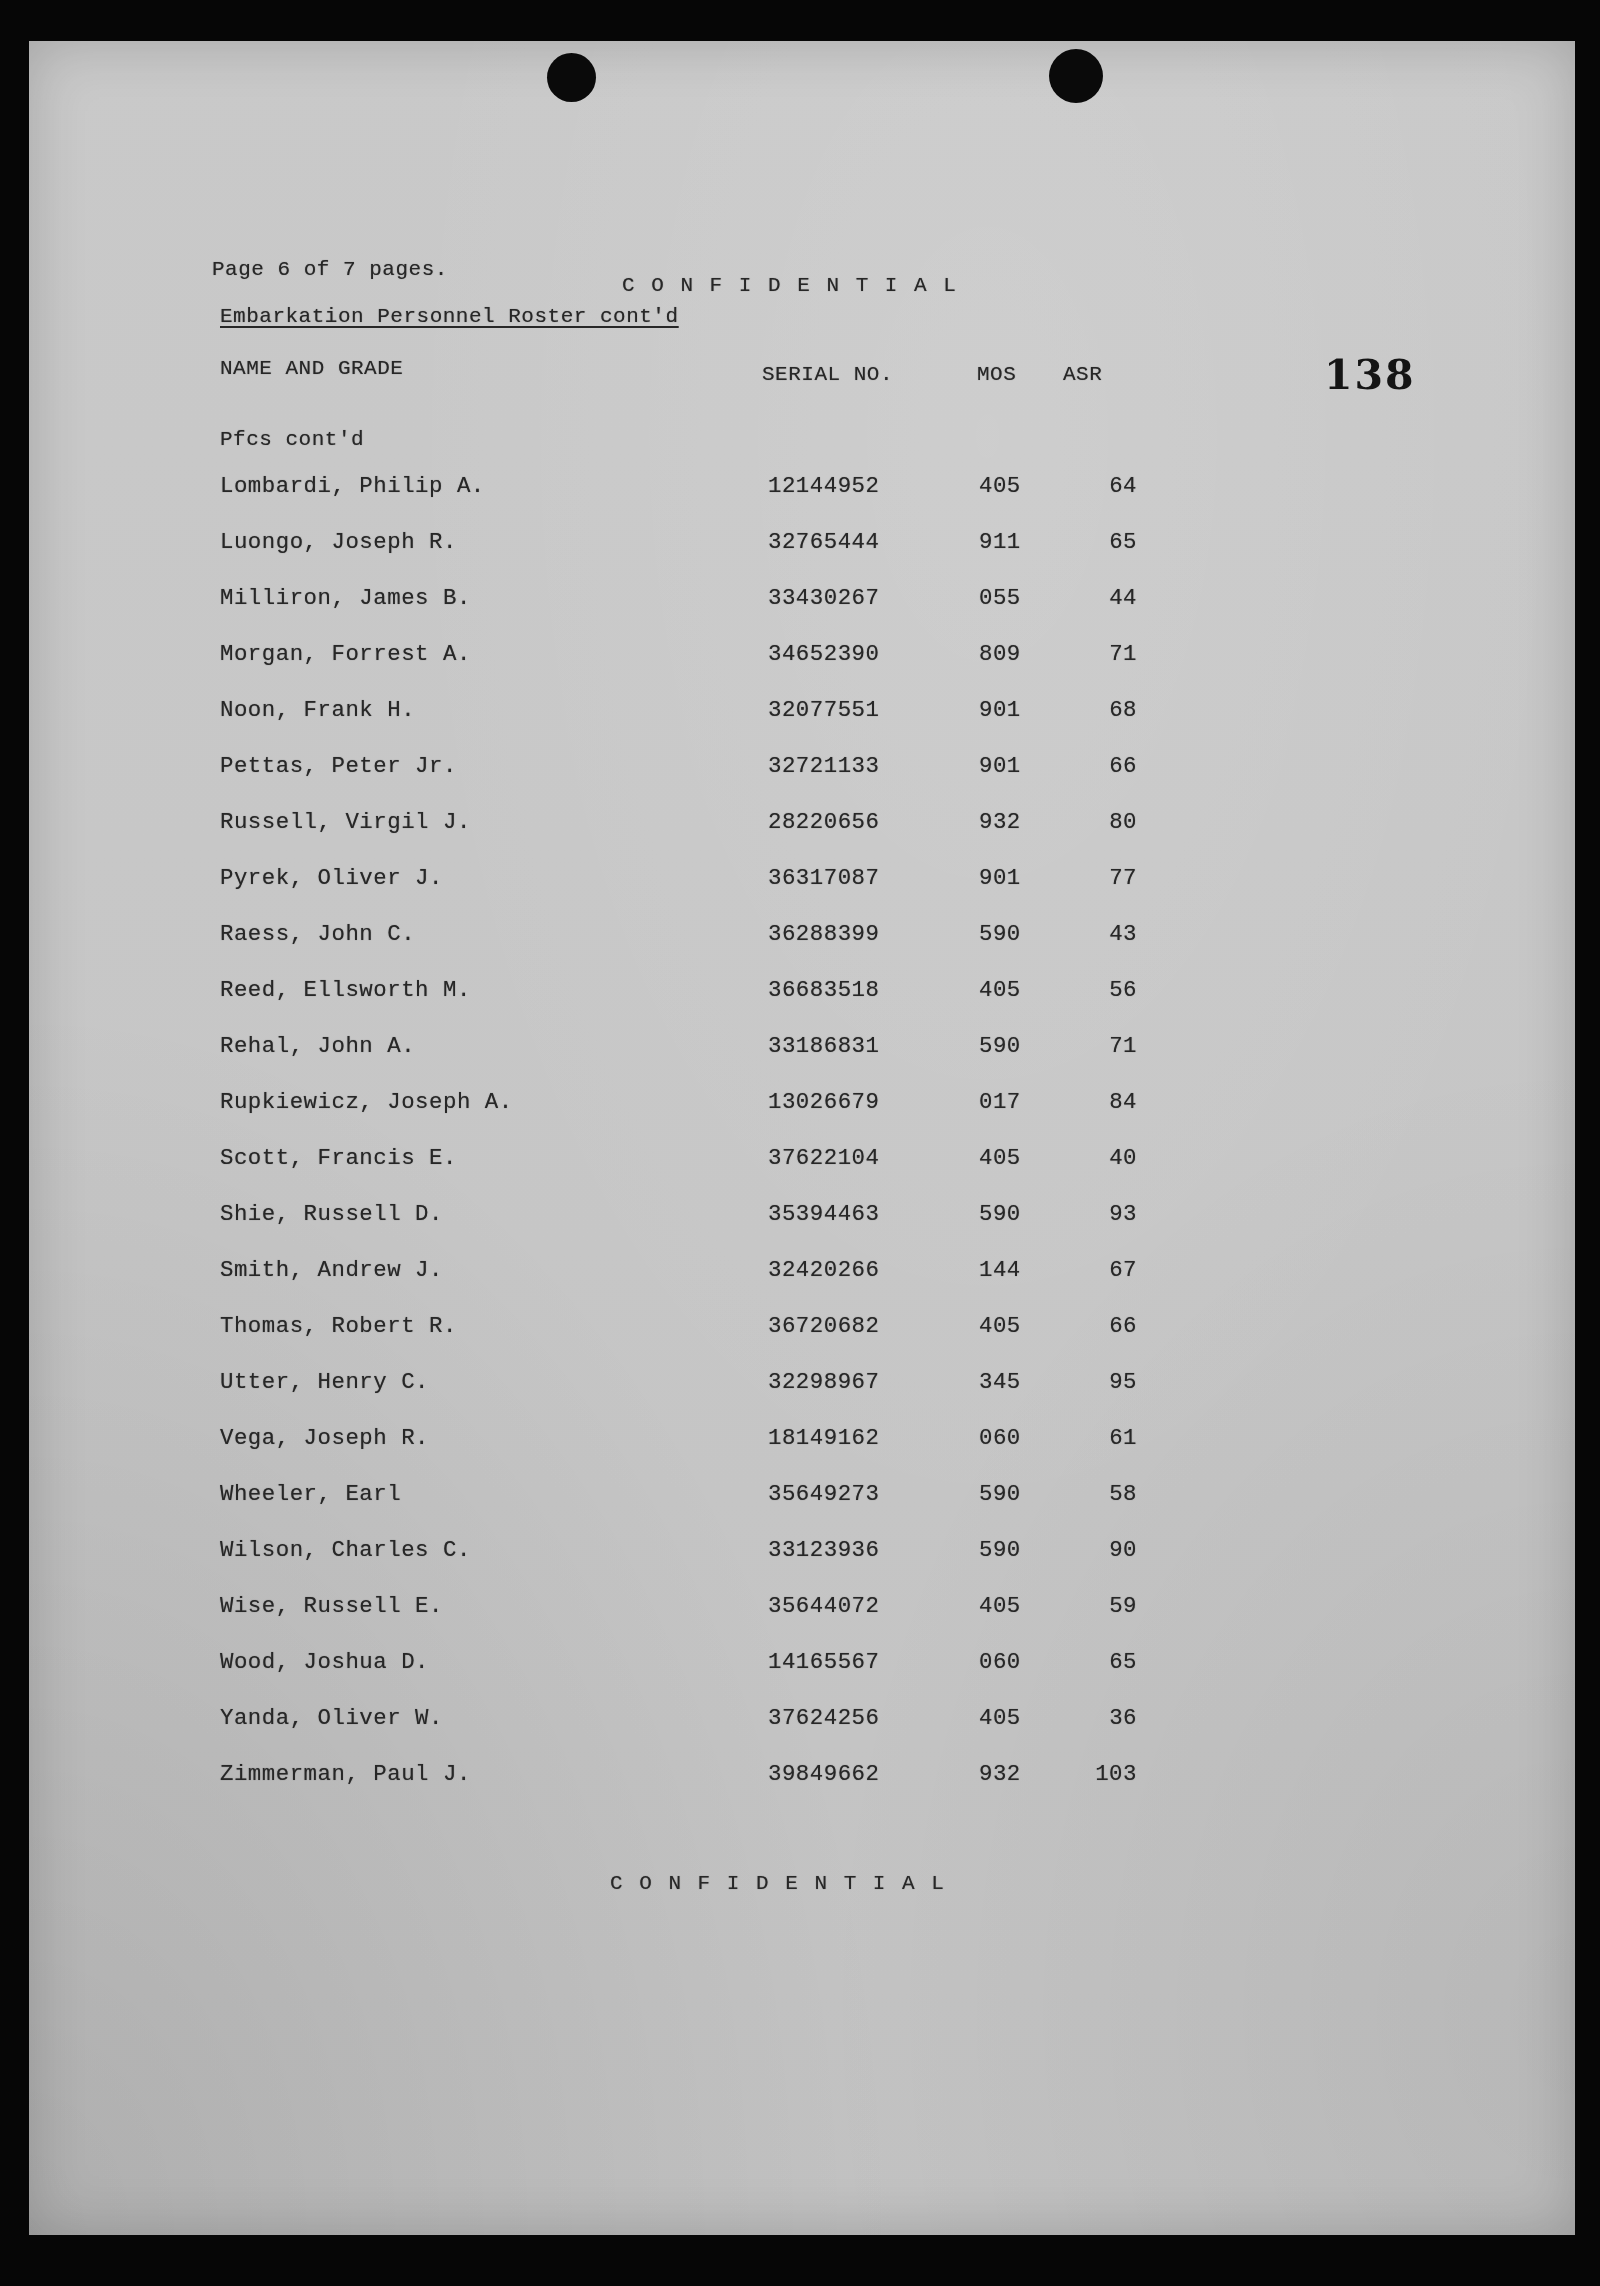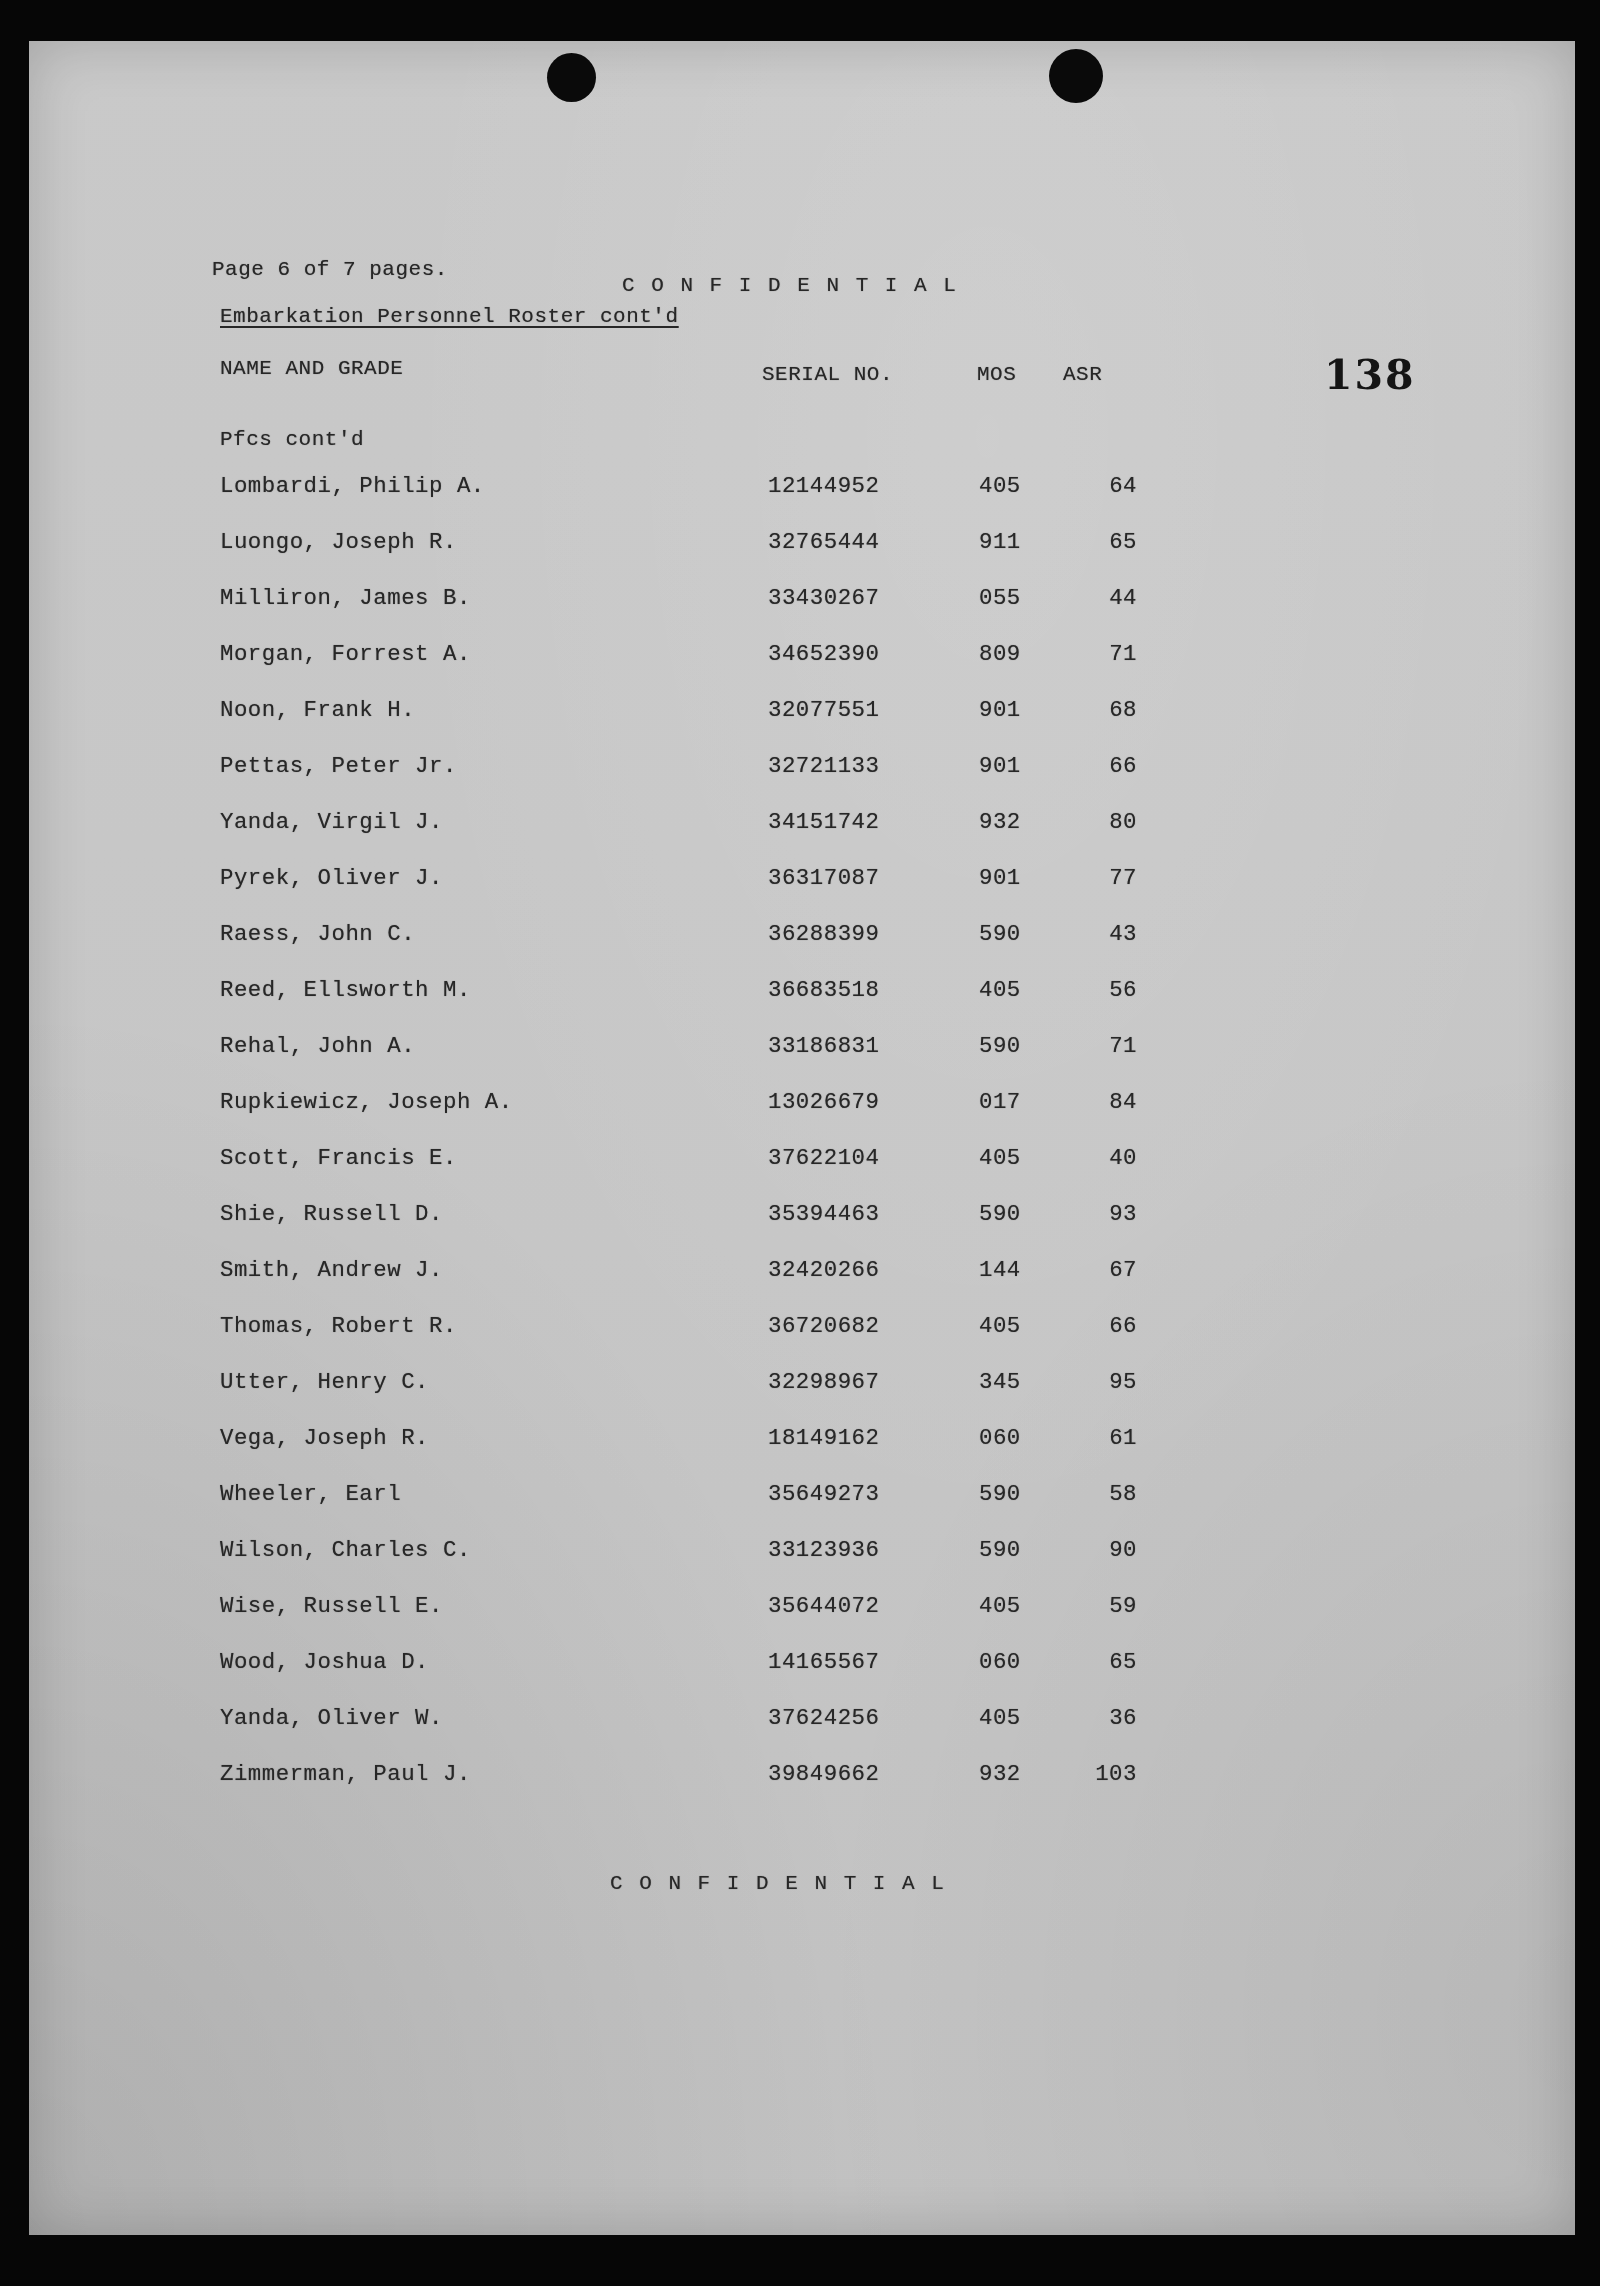--- a/index.html
+++ b/index.html
@@ -151,22 +151,22 @@
   </div>
 
   <div class="row">
     <span class="cell cell-name">Pettas, Peter Jr.</span>
     <span class="cell cell-serial">32721133</span>
     <span class="cell cell-mos">901</span>
     <span class="cell cell-asr">66</span>
   </div>
 
   <div class="row">
-    <span class="cell cell-name">Yanda, Virgil J.</span>
-    <span class="cell cell-serial">34151742</span>
+    <span class="cell cell-name">Russell, Virgil J.</span>
+    <span class="cell cell-serial">28220656</span>
     <span class="cell cell-mos">932</span>
     <span class="cell cell-asr">80</span>
   </div>
 
   <div class="row">
     <span class="cell cell-name">Pyrek, Oliver J.</span>
     <span class="cell cell-serial">36317087</span>
     <span class="cell cell-mos">901</span>
     <span class="cell cell-asr">77</span>
   </div>

